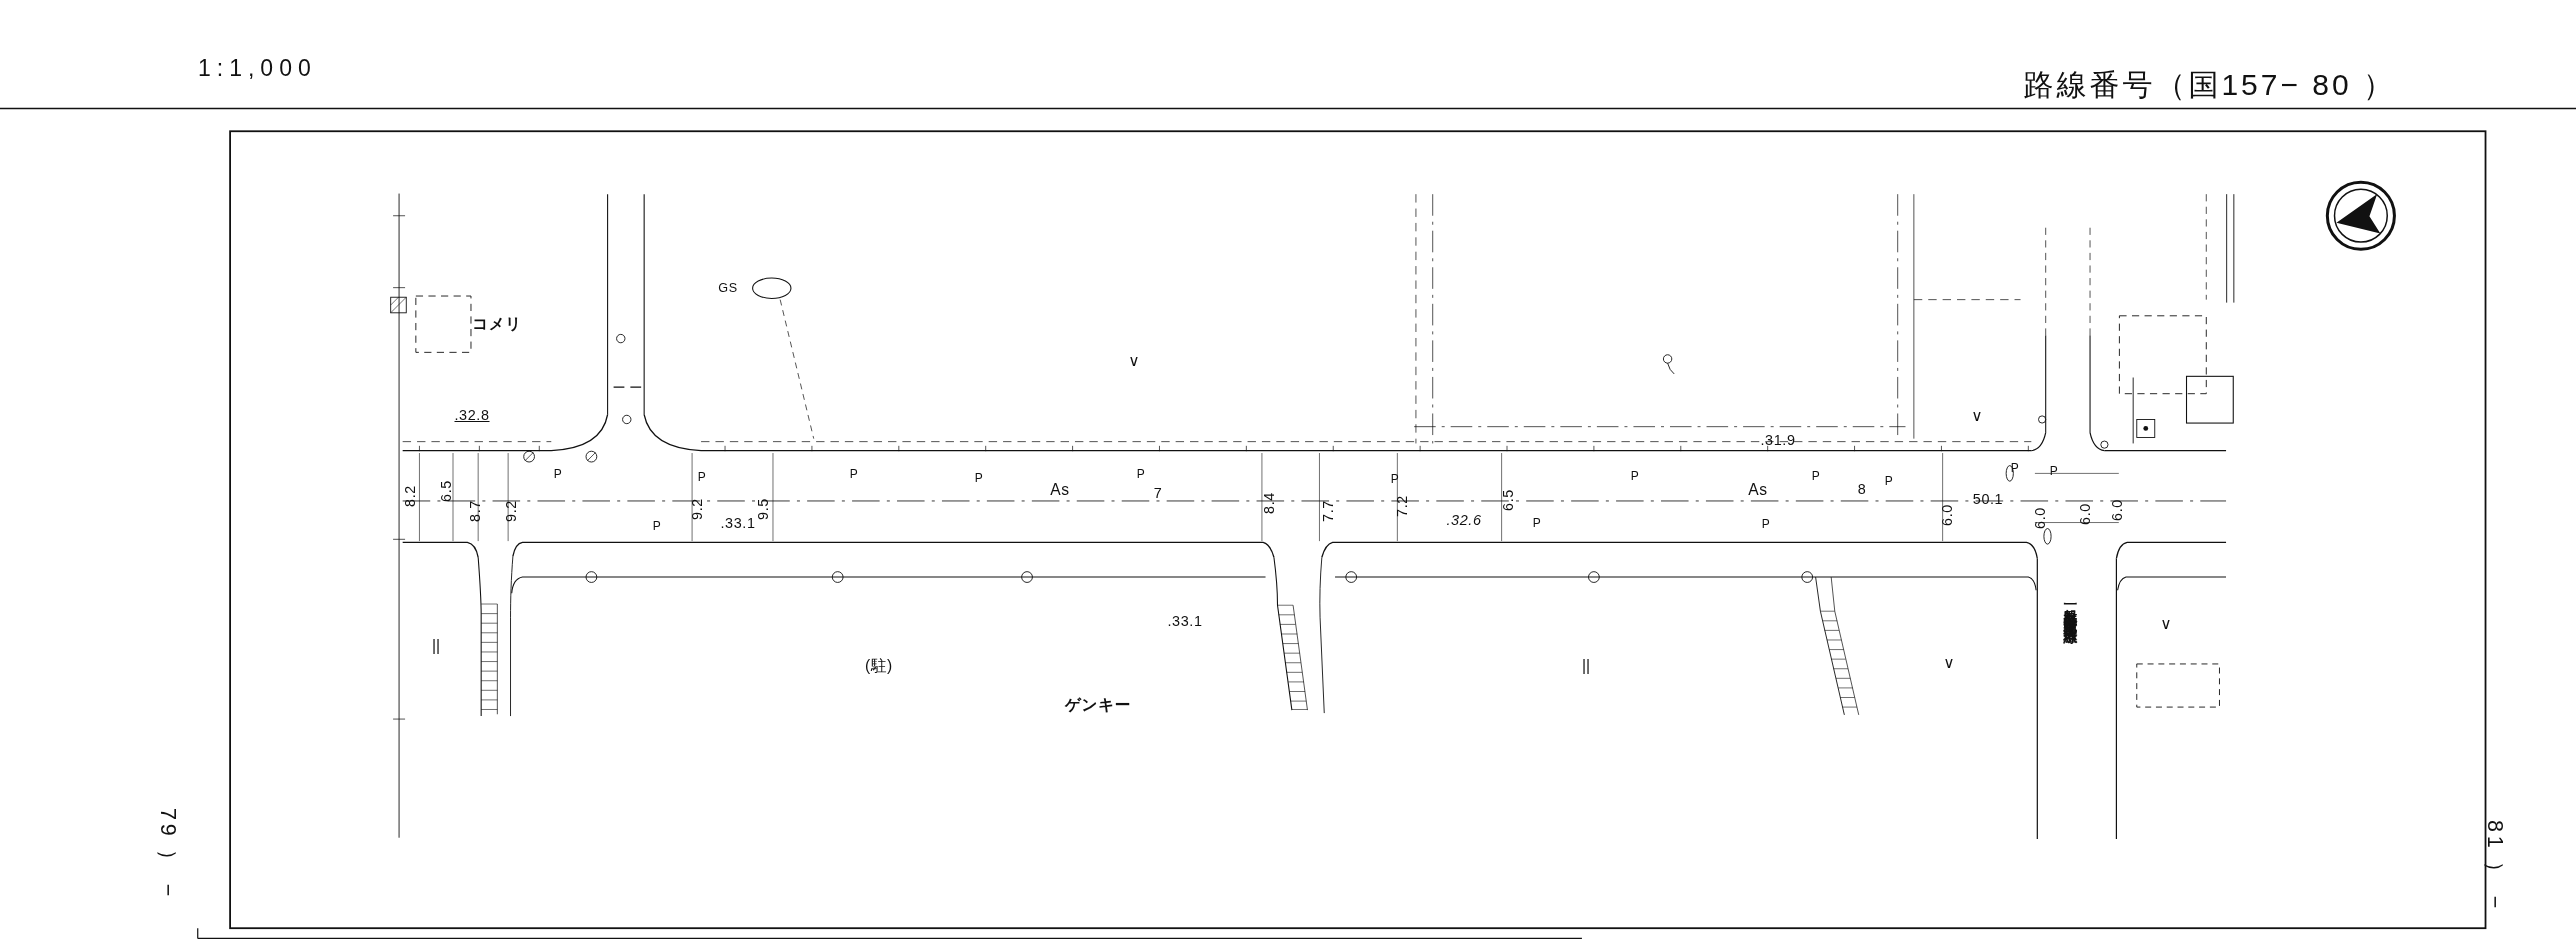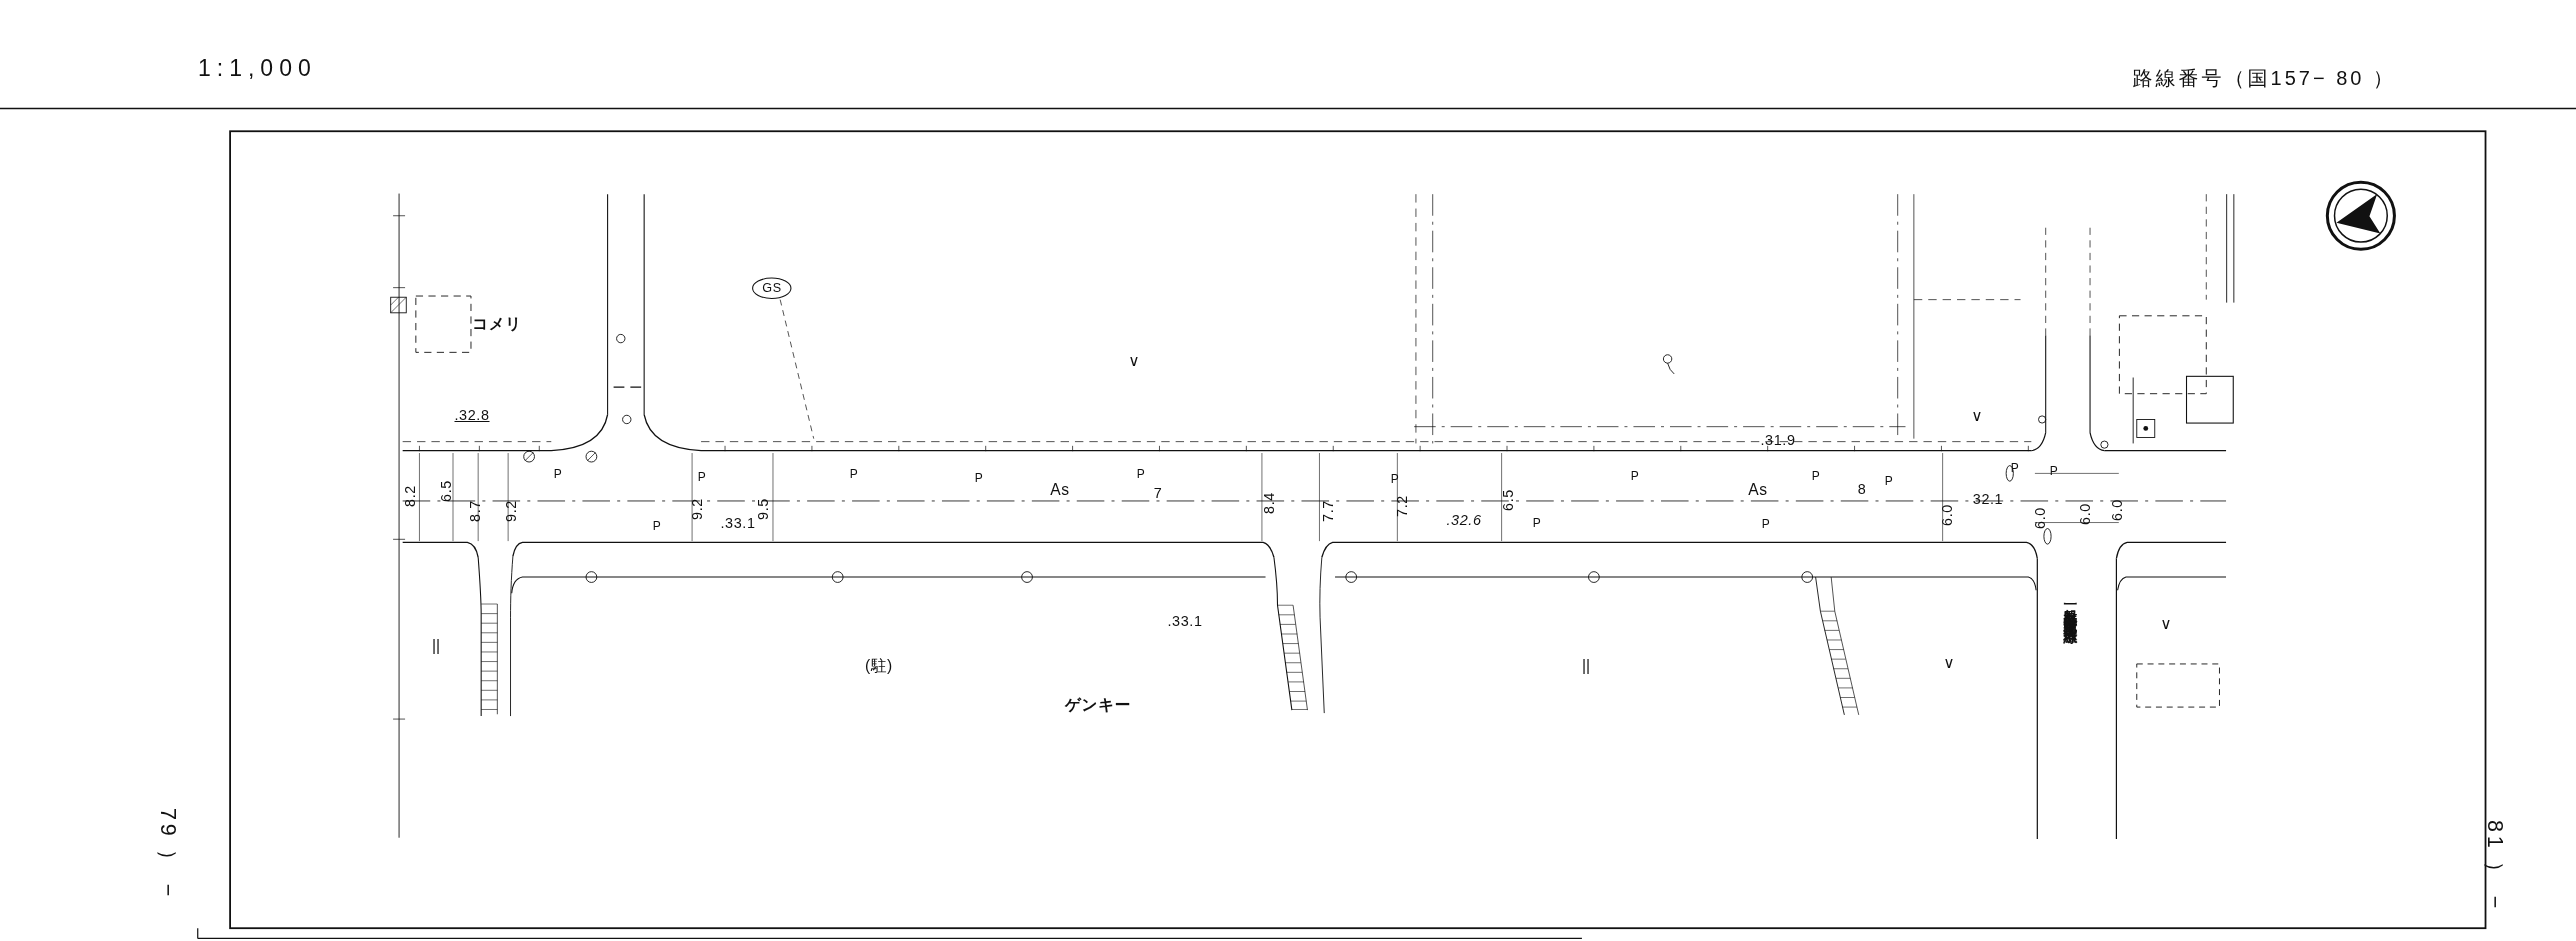--- a/index.html
+++ b/index.html
@@ -4,21 +4,21 @@
 <style>
   html,body{margin:0;padding:0;background:#fff;}
   #page{position:relative;width:2576px;height:942px;background:#fff;overflow:hidden;
         font-family:"Liberation Sans","DejaVu Sans",sans-serif;color:#111;}
   svg{position:absolute;left:0;top:0;}
   .ink{stroke:#111;fill:none;}
   
   .hdr-scale{position:absolute;left:198px;top:55px;font-size:23px;letter-spacing:6px;}
   .hdr-title{position:absolute;left:calc(50% + 51px);top:40px;transform:translateX(-50%);
              font-size:35px;letter-spacing:18px;white-space:nowrap;}
-  .hdr-route{position:absolute;right:180px;top:65px;font-size:20px;letter-spacing:3px;white-space:nowrap;}
+  .hdr-route{position:absolute;right:180px;top:65px;font-size:30px;letter-spacing:3px;white-space:nowrap;}
   
   .sheet-ref{position:absolute;font-size:21.6px;letter-spacing:3.6px;white-space:nowrap;
              transform:translate(-50%,-50%) rotate(90deg);}
   
   #label-layer{position:absolute;left:0;top:0;width:100%;height:100%;pointer-events:none;z-index:3;}
   .map-label{position:absolute;transform:translate(-50%,-50%);font-size:14.4px;white-space:pre;letter-spacing:0.6px;}
   .map-label.v{transform:translate(-50%,-50%) rotate(-90deg);}
   .map-label.bold{font-weight:700;}
   .map-label.mid{font-size:15.6px;}
   .map-label.small{font-size:12.6px;}
@@ -154,29 +154,29 @@
 
   <div class="hdr-scale">1:1,000</div>
   <div class="hdr-route">路線番号（国157− 80 ）</div>
 
   <div class="sheet-ref" style="left:168px;top:854px;">79 ） −</div>
   <div class="sheet-ref" style="left:2495px;top:866px;">81 ） −</div>
 
   <div id="label-layer">
     <div class="road-name-vert">一般県道曽井中島美江寺大垣線</div>
   <span class="map-label bold mid" style="left: 497px; top: 324px;">コメリ</span>
-      <span class="map-label small" style="left: 772px; top: 288px;">GS</span>
+      <span class="map-label small" style="left: 728px; top: 288px;">GS</span>
       <span class="map-label mid" style="left: 879px; top: 666px;">(駐)</span>
       <span class="map-label bold mid" style="left: 1098px; top: 705px;">ゲンキー</span>
       <span class="map-label" style="left: 472px; top: 415px; text-decoration: underline;">.32.8</span>
       <span class="map-label" style="left: 1778px; top: 440px;">.31.9</span>
       <span class="map-label" style="left: 1464px; top: 520px; font-style: italic;">.32.6</span>
       <span class="map-label" style="left: 738px; top: 523px;">.33.1</span>
       <span class="map-label" style="left: 1185px; top: 621px;">.33.1</span>
-      <span class="map-label" style="left: 1988px; top: 499px;">32.1</span>
+      <span class="map-label" style="left: 1988px; top: 499px;">50.1</span>
       <span class="map-label mid" style="left: 1060px; top: 490px;">As</span>
       <span class="map-label" style="left: 1158px; top: 493px;">7</span>
       <span class="map-label mid" style="left: 1758px; top: 490px;">As</span>
       <span class="map-label" style="left: 1862px; top: 489px;">8</span>
       <span class="map-label v" style="left: 410px; top: 496px;">8.2</span>
       <span class="map-label v" style="left: 446px; top: 491px;">6.5</span>
       <span class="map-label v" style="left: 475px; top: 511px;">8.7</span>
       <span class="map-label v" style="left: 511px; top: 511px;">9.2</span>
       <span class="map-label v" style="left: 697px; top: 509px;">9.2</span>
       <span class="map-label v" style="left: 763px; top: 509px;">9.5</span>

